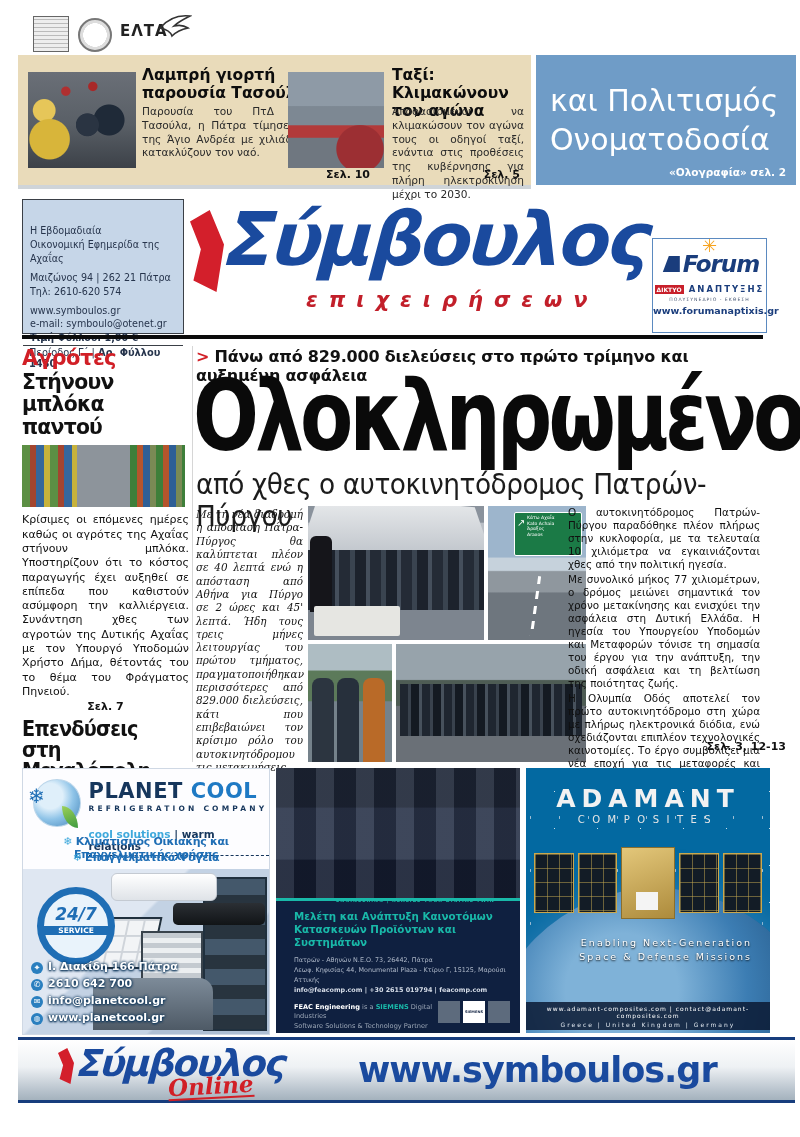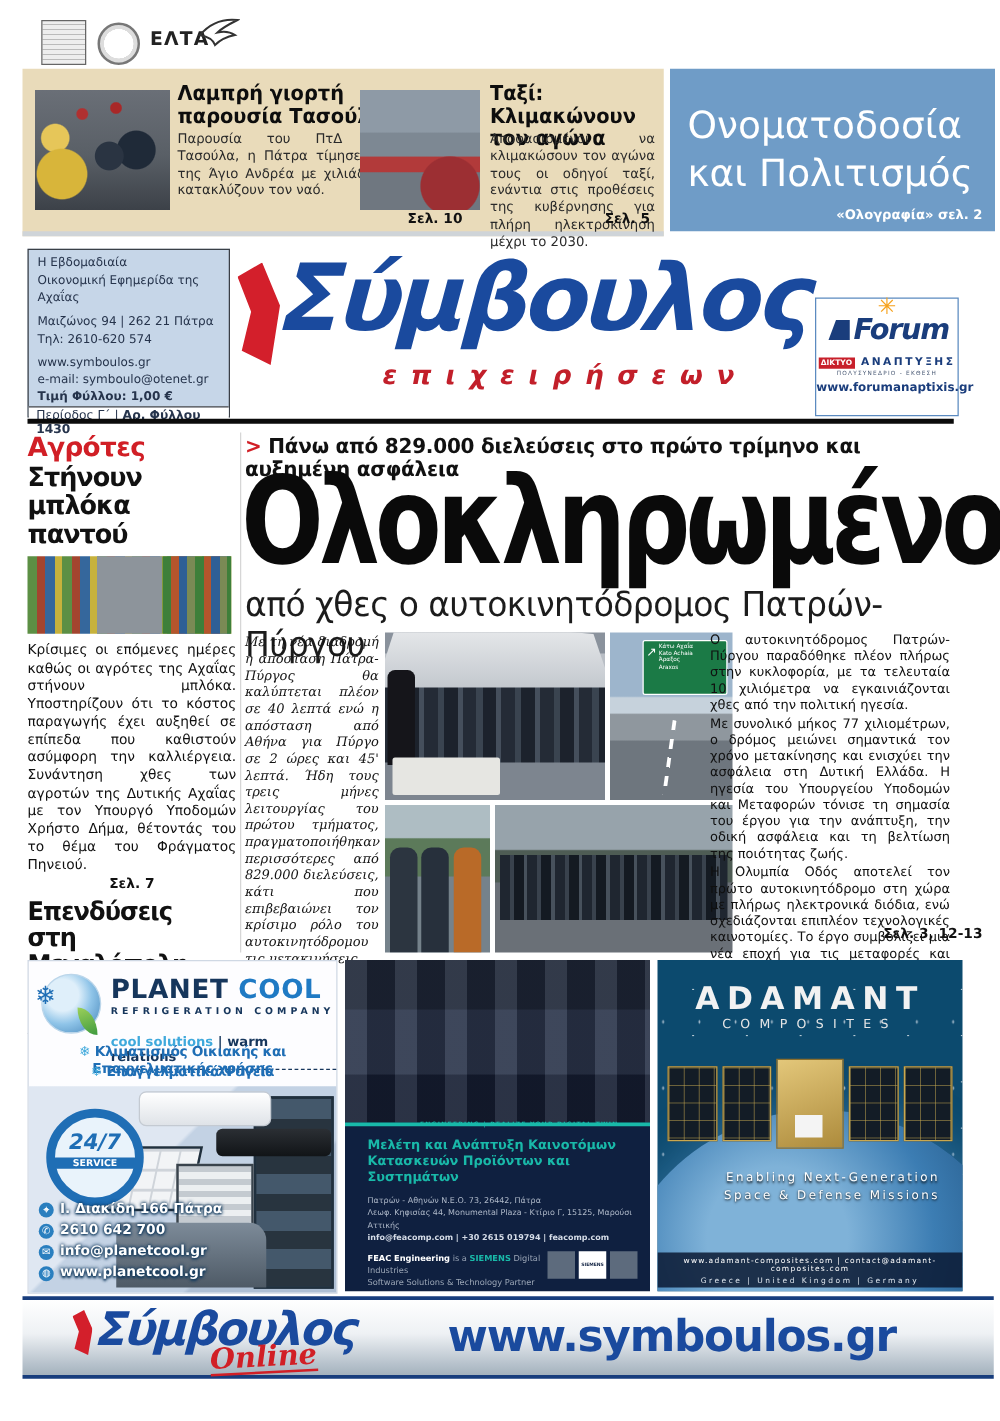--- a/index.html
+++ b/index.html
@@ -43,21 +43,21 @@
   .t2-page{left:450px;top:168px;width:70px;}
 
   
   .promo{left:536px;top:55px;width:260px;height:130px;background:#6f9cc7;}
   .promo-title{left:14px;top:26px;width:235px;color:#fff;font-size:30px;line-height:1.3;font-weight:400;}
   .promo-note{right:10px;bottom:7px;color:#fff;font-size:10.5px;font-weight:bold;}
 
   
   .infobox{left:22px;top:199px;width:160px;height:133px;background:#c6d6e8;border:1.5px solid #3a3f46;
     font-size:9.6px;color:#26344c;}
-  .infobox .pad{padding:4px 7px 0 7px;line-height:1.45;}
+  .infobox .pad{padding:24px 7px 0 7px;line-height:1.45;}
   .info-bold{font-weight:bold;}
   .issue-row{border-top:1.5px solid #3a3f46;background:#fff;padding:1px 6px;font-size:9.8px;}
   .issue-row b{font-weight:bold;}
   .date-row{border-top:1.5px solid #3a3f46;background:#f4f7fb;padding:1px 6px;font-size:9.8px;font-weight:bold;}
 
   .logo-mark{left:190px;top:210px;width:34px;height:82px;background:#d31f2b;
     clip-path:polygon(0 14%,58% 0,100% 42%,78% 100%,10% 86%,32% 48%);}
   .logo-main{left:226px;top:196px;font-size:74px;font-weight:bold;font-style:italic;color:#1a4a9e;
     letter-spacing:-3px;transform:skewX(-4deg);}
   .logo-sub{left:306px;top:288px;font-size:21px;font-style:italic;color:#c21f2a;letter-spacing:11px;font-weight:bold;}
@@ -179,21 +179,21 @@
   .feac-logo-sub{margin-left:60px;margin-top:-3px;font-size:4.8px;letter-spacing:1px;color:#19b9a9;font-weight:bold;}
   .feac-head{margin:7px 0 0 18px;width:210px;color:#19b9a9;font-weight:bold;font-size:10.3px;line-height:1.25;}
   .feac-addr{margin:6px 0 0 18px;width:214px;font-size:6.4px;line-height:1.6;color:#aeb8c8;}
   .feac-addr .em{font-weight:bold;color:#d6dde8;}
   .feac-partner{margin:7px 0 0 18px;width:150px;font-size:6.6px;line-height:1.5;color:#9aa5b5;}
   .feac-partner .w{color:#fff;font-weight:bold;} .feac-partner .t{color:#19b9a9;font-weight:bold;}
   .feac-badges{position:absolute;right:10px;bottom:10px;display:flex;gap:3px;}
   .feac-badges div{width:22px;height:22px;background:#5d6b7d;}
   .feac-badges .mid{background:#fff;color:#0f2040;font-size:3.6px;font-weight:bold;text-align:center;line-height:22px;}
 
-  .ad-adamant{left:526px;width:244px;background:#0c4a6e;overflow:hidden;color:#fff;}
+  .ad-adamant{left:526px;width:244px;background:#0369a1;overflow:hidden;color:#fff;}
   .ada-earth{position:absolute;left:-40px;top:120px;width:340px;height:340px;border-radius:50%;
     background:radial-gradient(circle at 40% 30%,#7fb2d8 0 18%,#3c7db3 40%,#1d4c78 70%,#0d2b4a 100%);
     box-shadow:0 0 30px 8px rgba(90,150,200,.35);}
   .ada-stars{position:absolute;inset:0;
     background-image:radial-gradient(#fff 0.6px,transparent 1px),radial-gradient(#cdd8e4 0.5px,transparent 1px);
     background-size:43px 37px,29px 53px;background-position:7px 5px,19px 23px;opacity:.8;}
   .ada-brand{position:absolute;left:0;top:16px;width:244px;text-align:center;}
   .ada-b1{font-size:25px;letter-spacing:6px;font-weight:bold;color:#f2f2f2;}
   .ada-b2{font-size:10px;letter-spacing:7.5px;color:#e6e6e6;margin-top:1px;}
   .ada-sat{position:absolute;left:8px;top:80px;width:228px;height:70px;display:flex;gap:4px;align-items:center;}
@@ -243,22 +243,22 @@
 <div class="abs t-photo2"></div>
 <div class="abs t-title t2-title">
   <div>Ταξί: Κλιμακώνουν</div>
   <div>τον αγώνα</div>
 </div>
 <div class="abs t-body t2-body">Αποφασισμένοι να κλιμακώσουν τον αγώνα τους οι οδηγοί ταξί, ενάντια στις προθέσεις της κυβέρνησης για πλήρη ηλεκτροκίνηση μέχρι το 2030.</div>
 <div class="abs t-page t2-page">Σελ. 5</div>
 
 <div class="abs promo">
   <div class="abs promo-title">
+    <div>και Πολιτισμός</div>
     <div>Ονοματοδοσία</div>
-    <div>και Πολιτισμός</div>
   </div>
   <div class="abs promo-note">«Ολογραφία» σελ. 2</div>
 </div>
 
 <div class="abs infobox">
   <div class="pad">
     <div>Η Εβδομαδιαία</div>
     <div>Οικονομική Εφημερίδα της Αχαΐας</div>
     <div style="height:5px"></div>
     <div>Μαιζώνος 94 | 262 21 Πάτρα</div>

